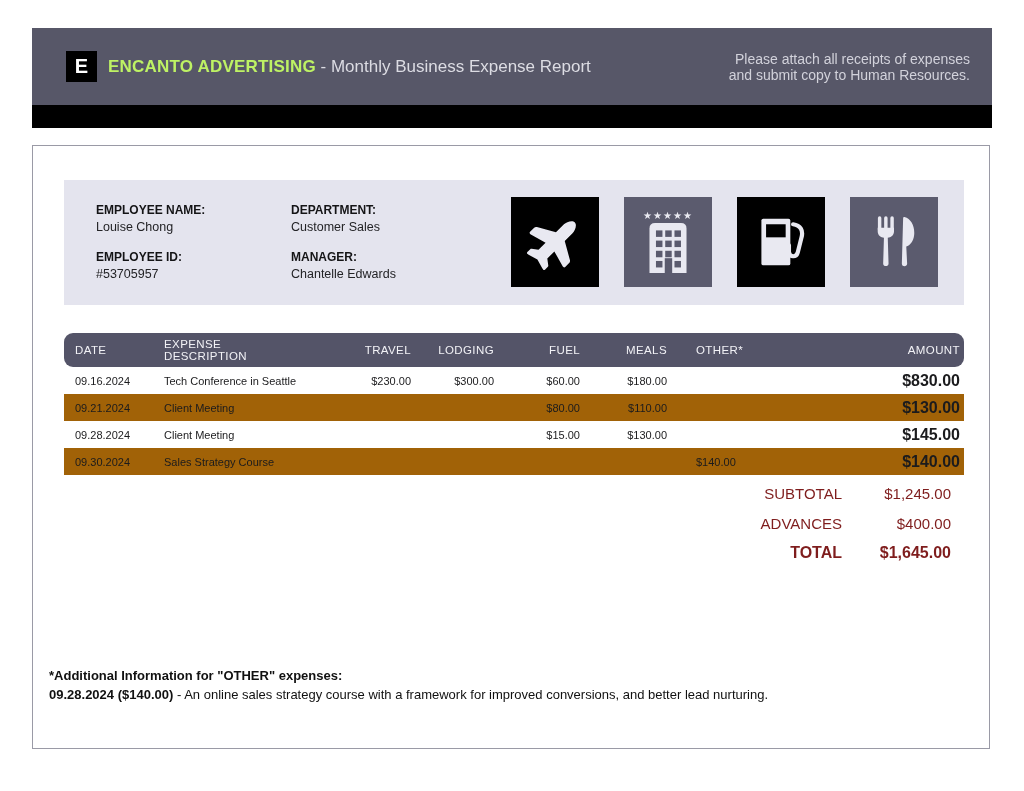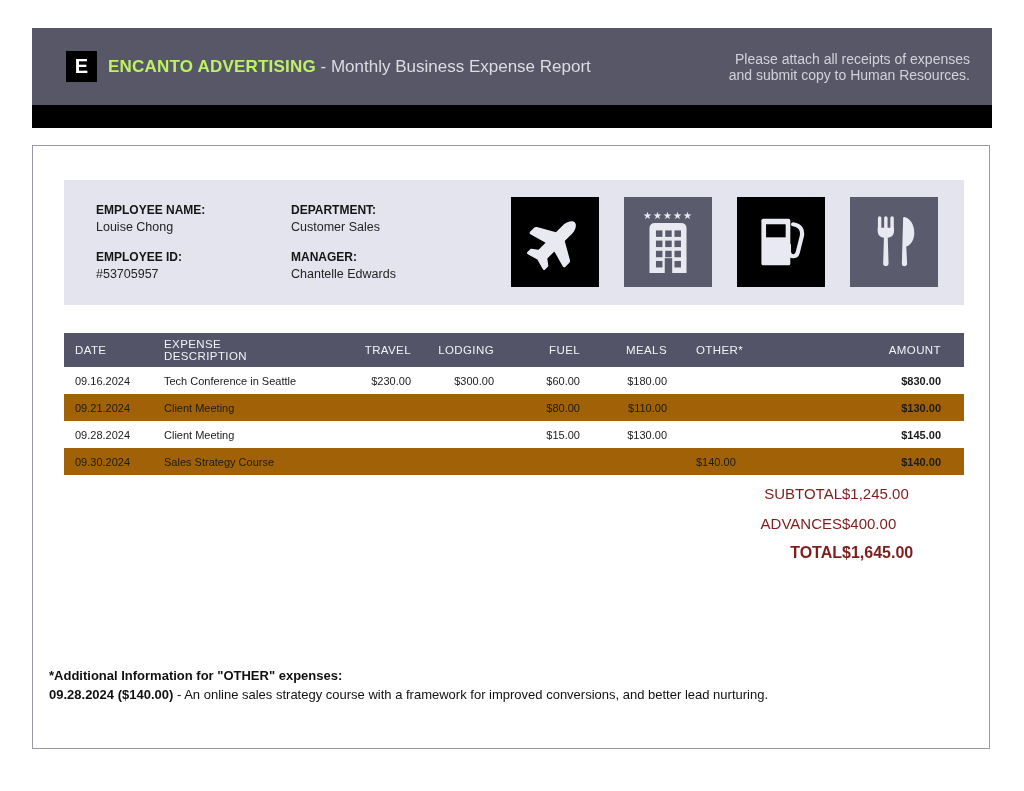--- a/index.html
+++ b/index.html
@@ -34,34 +34,34 @@
   .tile.black { background:#000000; }
   .tile.slate { background:#5b5b6e; }
   .stars { font-size:10px; line-height:10px; letter-spacing:1px; color:#e9e9f1; margin-bottom:2px; }
   .plane-svg { transform:rotate(-45deg); }
 
   
   .xtable { position:absolute; left:31px; top:187px; width:900px; }
   .grid-row { display:grid;
     grid-template-columns:100px 130px 117px 83px 86px 87px 147px 150px;
     align-items:center; }
-  .thead { height:34px; background:#545468; color:#f2f2f6; font-size:11.5px; letter-spacing:0.4px; }
+  .thead { height:34px; background:#545468; color:#f2f2f6; font-size:11.5px; letter-spacing:0.4px;border-radius:9px; }
   .trow { height:27px; font-size:11px; color:#1b1b1d; white-space:nowrap; }
   .trow.alt { background:#a16207; }
   .c-date { padding-left:11px; }
   .c-num { text-align:right; }
   .c-other { padding-left:29px; }
-  .c-amount { text-align:right; padding-right:23px; }
-  .trow .c-amount { font-weight:bold; font-size:11px; }
+  .c-amount { text-align:right; padding-right:4px; }
+  .trow .c-amount { font-weight:bold; font-size:16px; }
 
   
   .summary { position:absolute; left:31px; top:332px; width:900px; }
   .srow { display:flex; justify-content:flex-end; align-items:center; height:30px;
     font-size:15px; color:#7f1d1d; }
-  .srow .sval { width:122px; padding-right:13px; }
+  .srow .sval { width:122px; text-align:right; padding-right:13px; }
   .srow.total { font-weight:bold; font-size:16px; }
 
   
   .footnote { position:absolute; left:16px; top:520px; font-size:13px; line-height:19px; color:#111; }
   .footnote .fn-head { font-weight:bold; }
   .footnote b { font-weight:bold; }
 </style>
 </head>
 <body>
 

